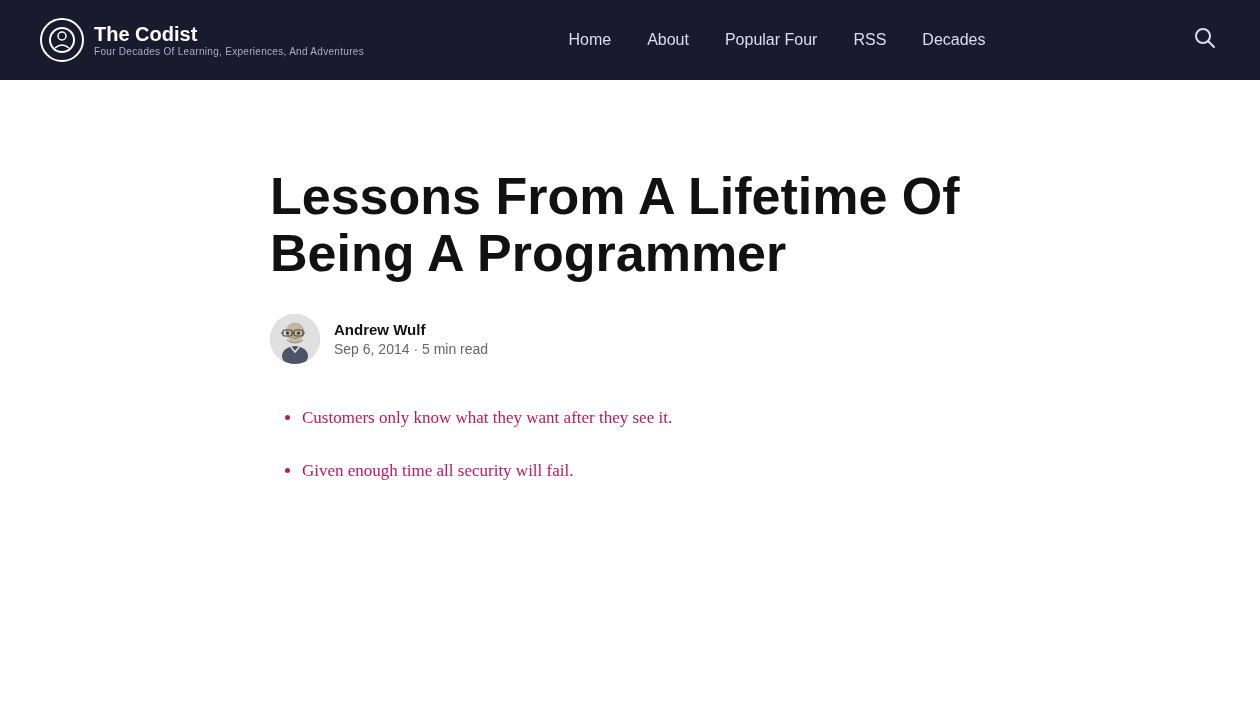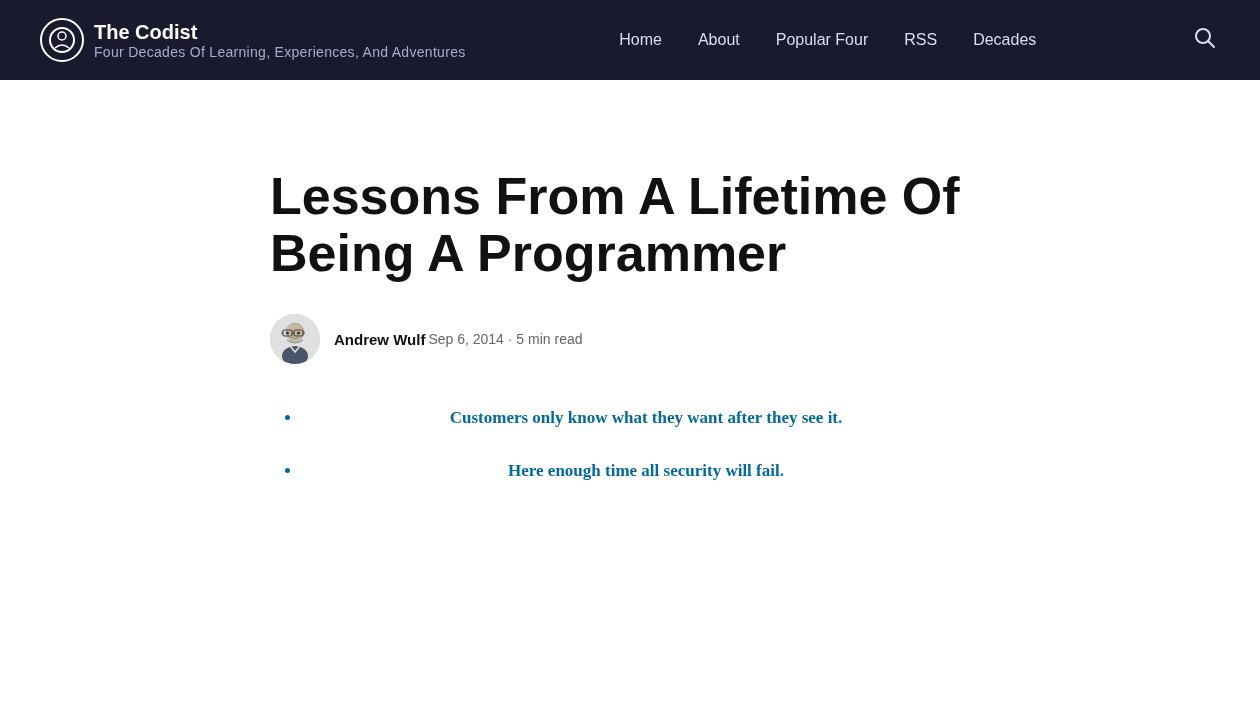--- a/index.html
+++ b/index.html
@@ -55,21 +55,21 @@
     .logo-title {
       font-family: Arial, sans-serif;
       font-size: 20px;
       font-weight: bold;
       color: #ffffff;
       line-height: 1.2;
     }
 
     .logo-subtitle {
       font-family: Arial, sans-serif;
-      font-size: 14px;
+      font-size: 10px;
       color: #aaaacc;
       line-height: 1.2;
       letter-spacing: 0.3px;
       text-align: right;
     }
 
     nav {
       display: flex;
       align-items: center;
       gap: 36px;
@@ -132,21 +132,21 @@
       justify-content: center;
     }
 
     .author-avatar svg {
       width: 50px;
       height: 50px;
     }
 
     .author-info {
       display: flex;
-      flex-direction: row;
+      flex-direction: column;
       gap: 3px;
     }
 
     .author-name {
       font-family: Arial, sans-serif;
       font-size: 15px;
       font-weight: bold;
       color: #111111;
     }
 
@@ -165,23 +165,22 @@
 
     .article-body ul {
       list-style: disc;
       padding-left: 32px;
       margin-bottom: 24px;
     }
 
     .article-body ul li {
       font-size: 17px;
       line-height: 1.7;
-      color: #0369a1;
-      font-weight: bold;
-      text-align: center;
+      color: #be185d;
+      font-weight: normal;
     }
   </style>
 </head>
 <body>
 
 <header>
   <div class="logo-area">
     <div class="logo-icon">
       <svg width="28" height="28" viewBox="0 0 28 28" fill="none" xmlns="http://www.w3.org/2000/svg">
         <circle cx="14" cy="14" r="12" stroke="white" stroke-width="2" fill="none"></circle>
@@ -255,17 +254,17 @@
   </div>
 
   <div class="article-body">
 
     <ul>
       <li>Customers only know what they want after they see it.</li>
     </ul>
 
 
     <ul>
-      <li>Here enough time all security will fail.</li>
+      <li>Given enough time all security will fail.</li>
     </ul>
 
   </div>
 </main>
 
 </body></html>

